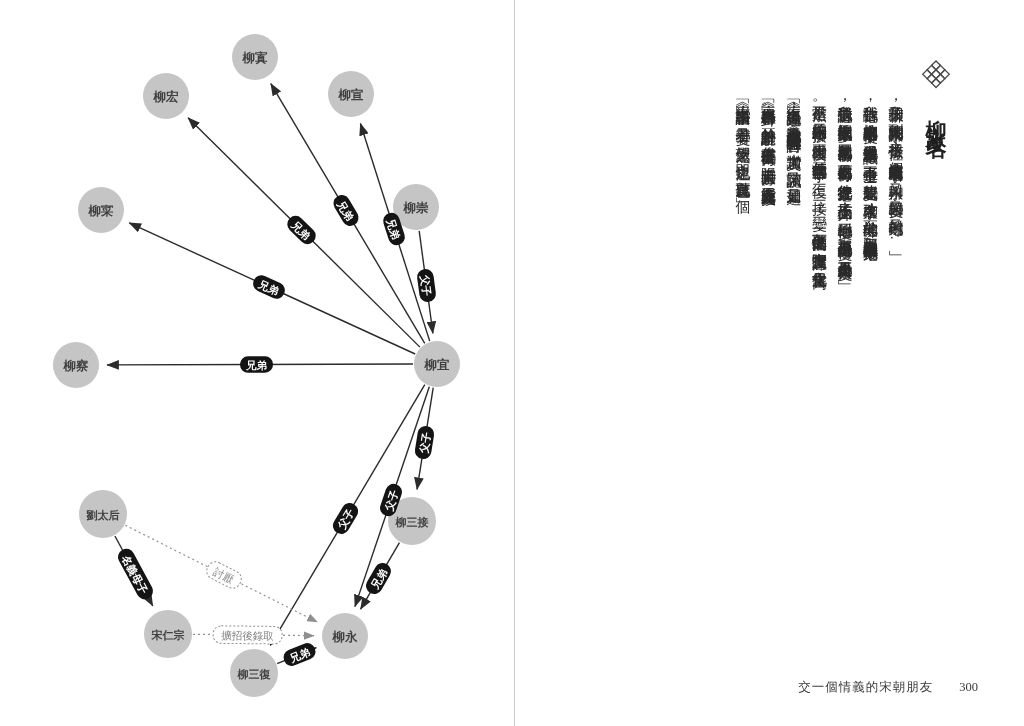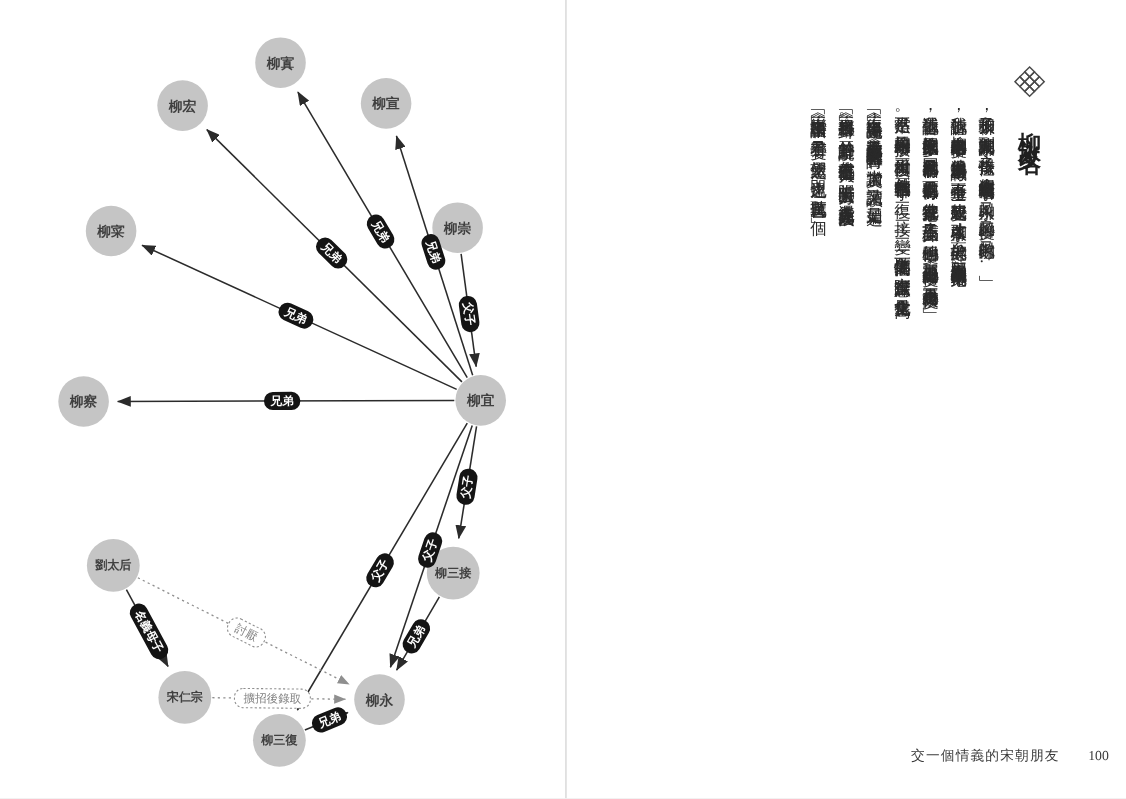--- a/index.html
+++ b/index.html
@@ -7,21 +7,21 @@
           font-family:"Liberation Serif","DejaVu Serif",serif;}
   .page-left{position:absolute;left:0;top:0;width:514px;height:584px;}
   .page-left svg{position:absolute;left:0;top:0;font-family:"Liberation Sans","DejaVu Sans",sans-serif;}
   .divider{position:absolute;left:514px;top:0;width:1px;height:726px;background:#cccccc;}
   .page-right{position:absolute;left:515px;top:0;width:509px;height:726px;}
   .chapter-head{position:absolute;top:58px;right:72px;display:flex;flex-direction:column;align-items:center;gap:9px;}
   .chapter-title{writing-mode:vertical-rl;margin:0;font-size:21px;font-weight:600;letter-spacing:6px;color:#1f1f1f;}
   .article{position:absolute;top:64px;right:116px;height:632px;writing-mode:vertical-rl;
            font-size:15px;line-height:1.7;letter-spacing:0.5px;color:#2a2a2a;}
   .article p{margin:0;padding:0;text-indent:2em;}
-  .footer{position:absolute;right:16px;bottom:30px;display:flex;align-items:baseline;gap:26px;
+  .footer{position:absolute;right:46px;bottom:30px;display:flex;align-items:baseline;gap:26px;
           font-size:12.5px;color:#3a3a3a;letter-spacing:1px;}
   .footer .num{font-family:"Liberation Serif","DejaVu Serif",serif;letter-spacing:0;}
   .knot{display:block;}
 </style>
 </head>
 <body>
 
 <div class="spread">
 
   <div class="page-left">
@@ -181,17 +181,17 @@
       <p>我告訴他，柳永本來的名字是柳三變，他參加過很多次科舉考試，一直考不中進士，想改變運氣，才改名柳永。至於柳七郎，那是因為柳永在同族弟兄中排行第七。</p>
       <p>我還告訴他，柳永的同族弟兄很多，同胞弟兄卻只有兩個，他上面只有兩個哥哥，他在家裡排行老三。孩子馬上介面：「他叫柳三變，那他二哥是不是叫柳二變，大哥是不是叫柳大變？」</p>
       <p>當然不是。柳永的二哥叫柳三接，大哥叫柳三復，哥仨的名字都帶個「三」字。三復、三接、三變，乍聽之下挺搞怪的，實際上寓意很深，文化含量很高。</p>
       <p>「三復」出自《論語・先進》，說是孔子有個學生讀《詩經・大雅》裡的一首詩，大加讚賞，讀完又讀，如是三遍。</p>
       <p>「三接」出自《易經・晉卦》。晉卦的卦辭上說，古代有位君王優待大臣，賞賜時出手大方，還能在一天之內接見三次。</p>
       <p>「三變」出自《論語・子張》：「君子有三變，望之儼然，即之也溫，聽其言也厲。」一個</p>
     </div>
 
     <div class="footer">
       <span>交一個情義的宋朝朋友</span>
-      <span class="num">100</span>
+      <span class="num">300</span>
     </div>
 
   </div>
 </div>
 
 </body></html>

